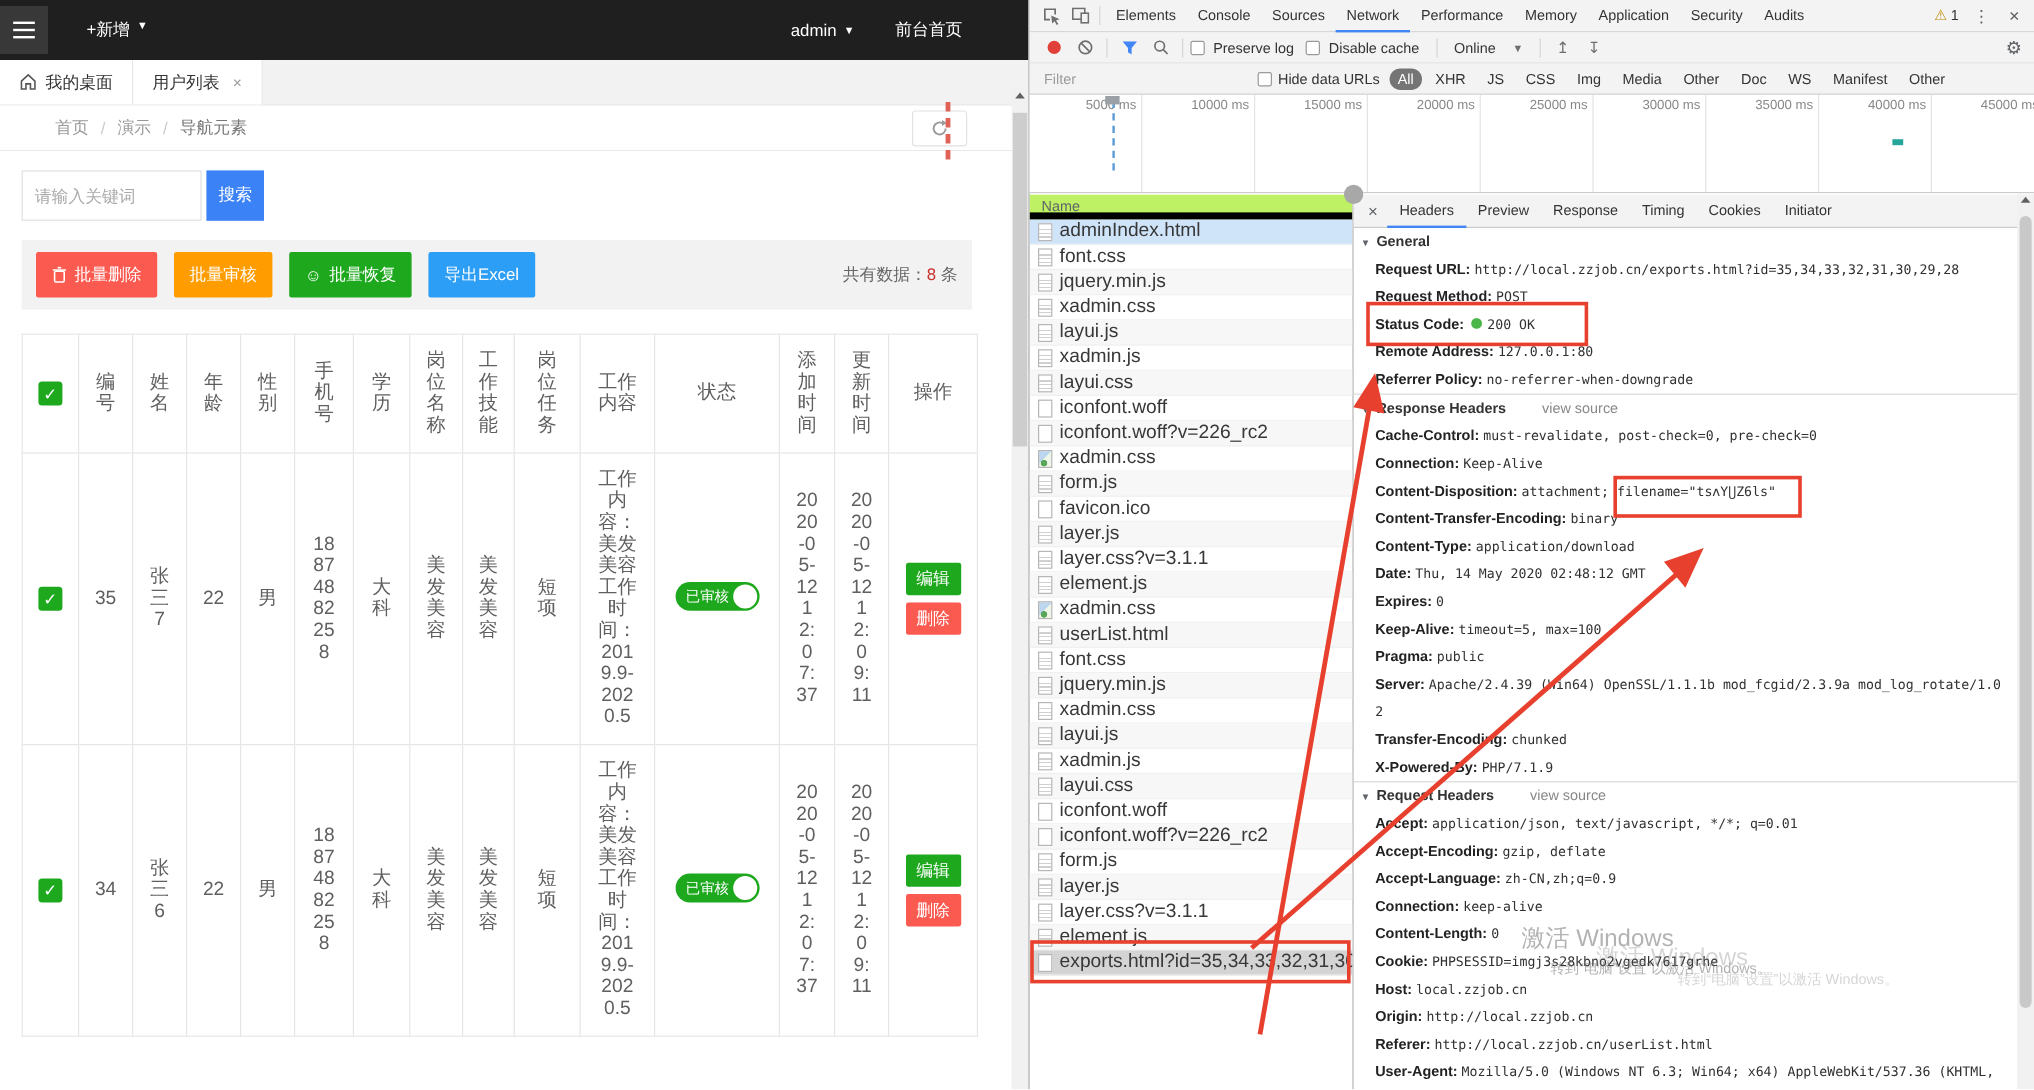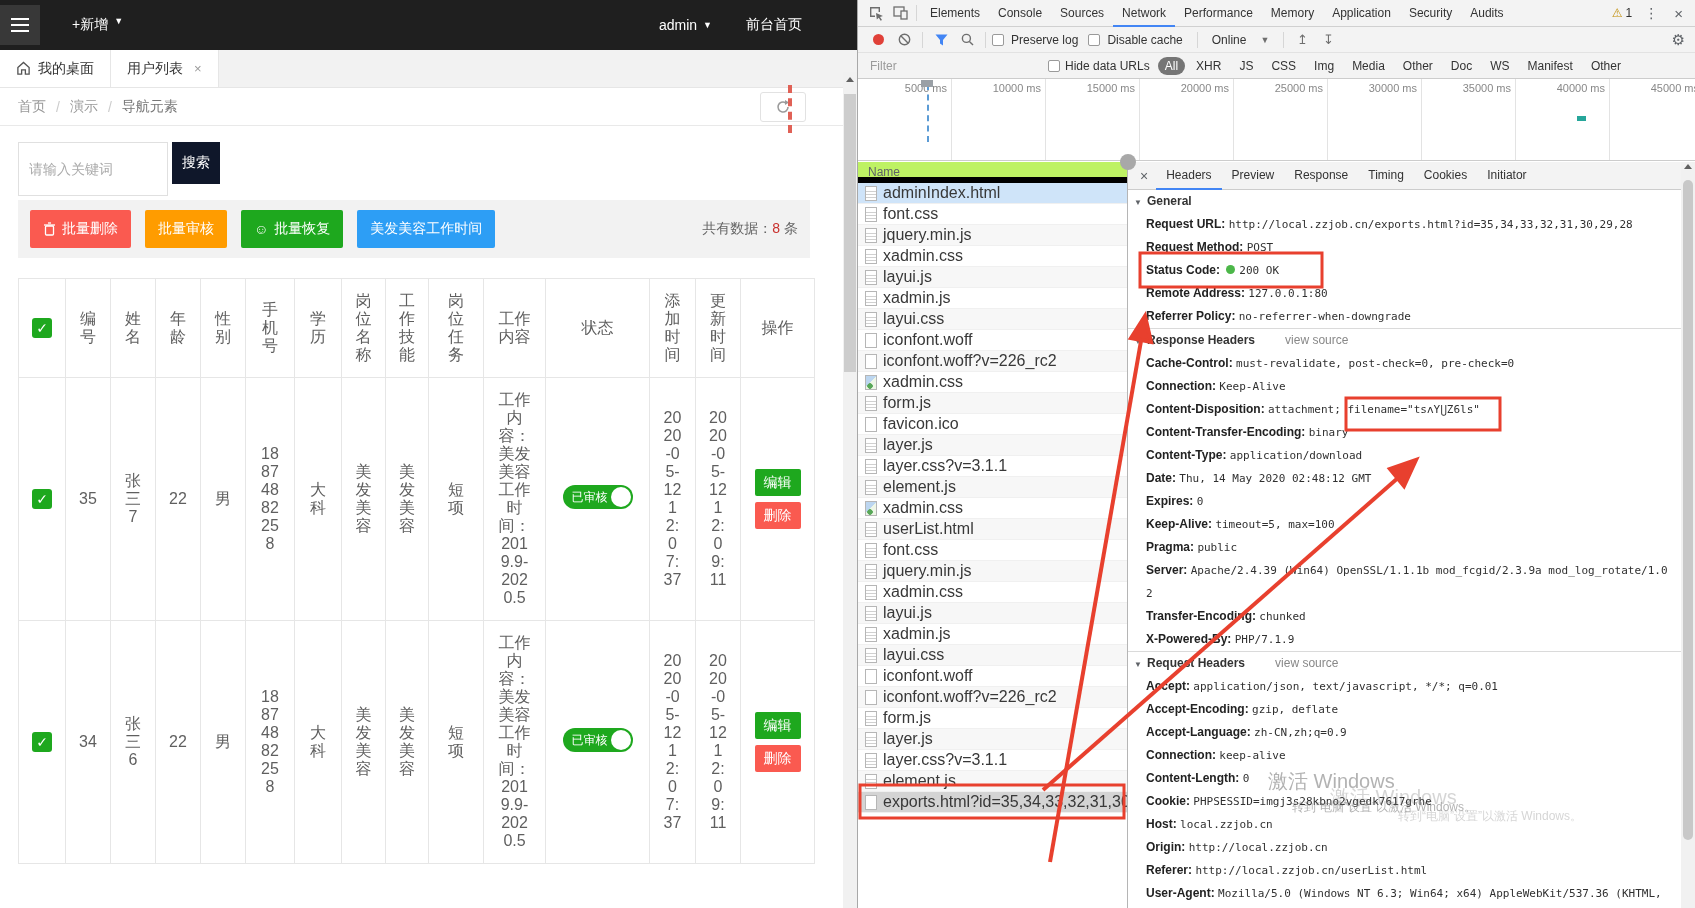--- a/index.html
+++ b/index.html
@@ -20,30 +20,30 @@
   .topbar-right .item{display:flex;align-items:center;gap:6px;cursor:pointer;}
 
   .tabbar{position:absolute;left:0;top:50px;width:858px;height:38px;background:#f2f2f2;display:flex;border-bottom:1px solid #e6e6e6;}
   .tab{display:flex;align-items:center;gap:7px;padding:0 16px;font-size:14px;color:#333;background:#fff;
        border-right:1px solid #e6e6e6;cursor:pointer;}
   .tab.active{background:#fff;}
   .tab .x{color:#9a9a9a;font-size:13px;margin-left:4px;}
   .home-ico{width:15px;height:15px;}
 
   .crumbbar{position:absolute;left:0;top:88px;width:858px;height:38px;background:#fff;border-bottom:1px solid #e9e9e9;
-            display:flex;align-items:center;font-size:14px;}
+            display:flex;align-items:center;font-size:14px;padding-left:28px;}
   .crumbbar .bc{margin-left:18px;color:#999;display:flex;gap:10px;align-items:center;}
   .bc .last{color:#777;}
   .bc .sep{color:#ccc;}
   .refresh-btn{position:absolute;right:52px;top:4px;width:46px;height:30px;border:1px solid #e2e2e2;border-radius:3px;
                background:#fff;display:flex;align-items:center;justify-content:center;cursor:pointer;}
 
   .app-content{position:absolute;left:0;top:126px;width:843px;height:782px;background:#fff;}
   .search-row{position:absolute;left:18px;top:16px;display:flex;}
-  .kw-input{width:150px;height:54px;border:1px solid #e0e0e0;padding:0 10px;font-size:14px;color:#ec4899;outline:none;}
+  .kw-input{width:150px;height:42px;border:1px solid #e0e0e0;padding:0 10px;font-size:14px;color:#ec4899;outline:none;}
   .kw-input::placeholder{color:#aaa;}
   .btn{border:none;color:#fff;font-size:14px;cursor:pointer;font-family:"Liberation Sans",sans-serif;}
   .search-btn{width:48px;height:42px;margin-left:4px;}
 
   .toolbar{position:absolute;left:18px;top:74px;width:792px;height:58px;background:#f2f2f2;display:flex;
            align-items:center;padding:0 12px;gap:14px;}
   .tbtn{height:38px;padding:0 13px;border-radius:2px;display:flex;align-items:center;gap:6px;font-size:14px;}
   .total{margin-left:auto;font-size:14px;color:#666;}
   .total b{color:#c9302c;font-weight:normal;}
 
@@ -203,41 +203,41 @@
         <svg width="16" height="16" viewBox="0 0 16 16">
           <path d="M13 8 A5 5 0 1 1 10.5 3.7" fill="none" stroke="#9a9a9a" stroke-width="1.6"></path>
           <path d="M10 1 L14 3.5 L10 6 Z" fill="#9a9a9a"></path>
         </svg>
       </div>
     </div>
 
     <div class="app-content">
       <div class="search-row">
         <input class="kw-input" placeholder="请输入关键词" style="">
-        <button class="btn search-btn" style="background: #0f172a;">搜索</button>
+        <button class="btn search-btn" style="background: #3b82f6;">搜索</button>
       </div>
 
       <div class="toolbar">
         <button class="btn tbtn" id="btn-del" style="background: rgb(250, 90, 80);">
           <svg width="13" height="14" viewBox="0 0 13 14">
             <rect x="2.5" y="4" width="8" height="9" rx="1" fill="none" stroke="#fff" stroke-width="1.3"></rect>
             <line x1="1" y1="3" x2="12" y2="3" stroke="#fff" stroke-width="1.3"></line>
             <line x1="5" y1="1" x2="8" y2="1" stroke="#fff" stroke-width="1.3"></line>
           </svg>
           <span>批量删除</span>
         </button>
         <button class="btn tbtn" id="btn-review" style="background: rgb(255, 156, 0);">
           <span>批量审核</span>
         </button>
         <button class="btn tbtn" id="btn-restore" style="background: rgb(30, 168, 30);">
           <span>☺</span>
           <span>批量恢复</span>
         </button>
         <button class="btn tbtn" id="btn-export" style="background: rgb(45, 158, 245);">
-          <span>美发美容工作时间</span>
+          <span>导出Excel</span>
         </button>
         <div class="total">
           <span>共有数据：</span><b>8</b><span> 条</span>
         </div>
       </div>
 
       <table class="utable">
         <colgroup>
           <col style="width:47px">
             <col style="width:45px">

